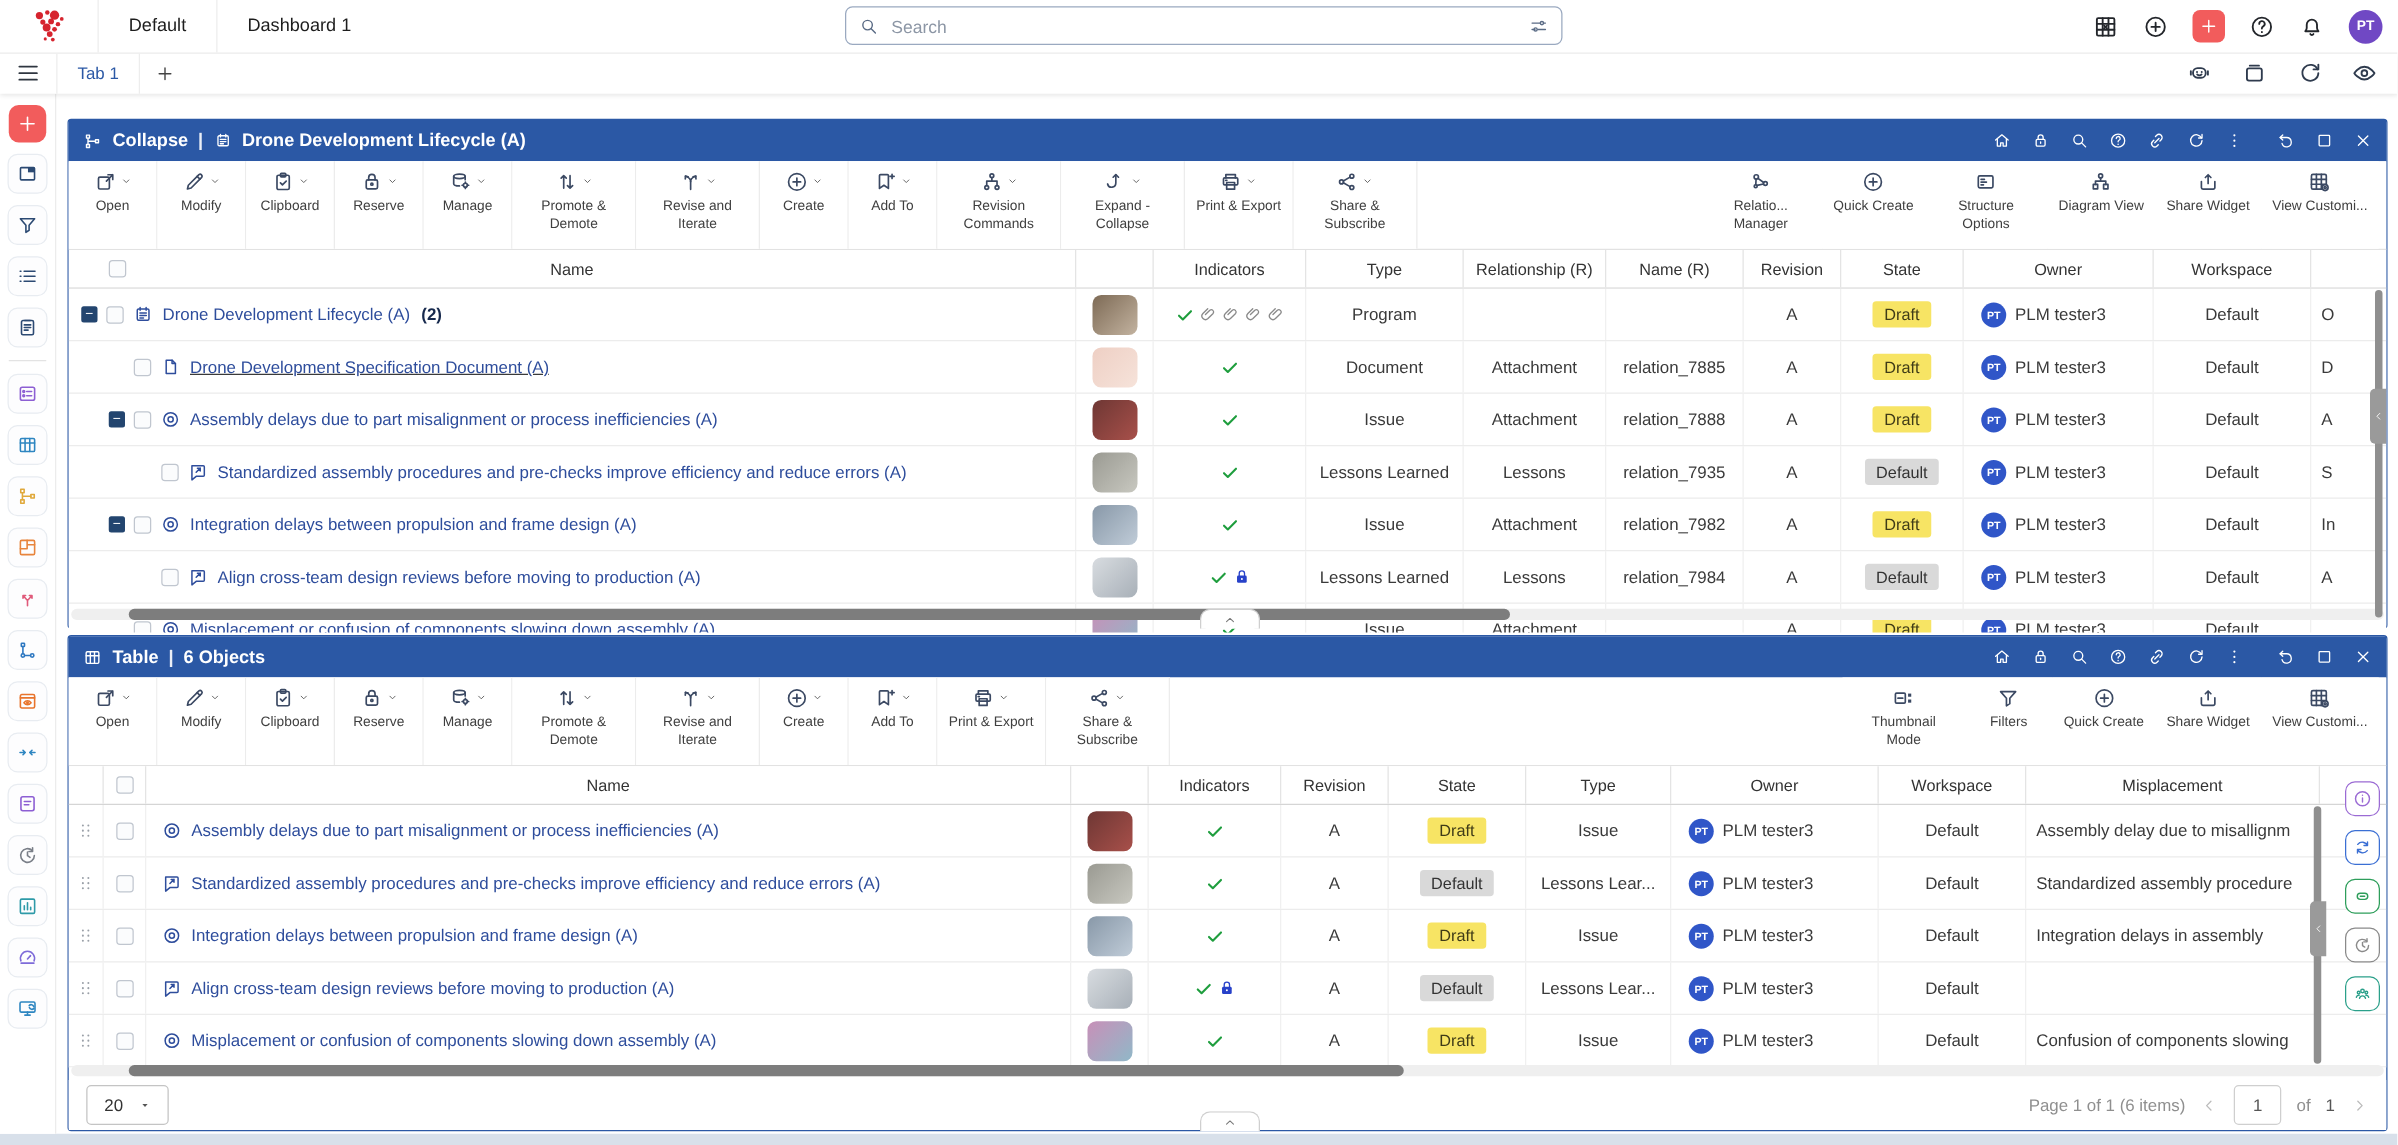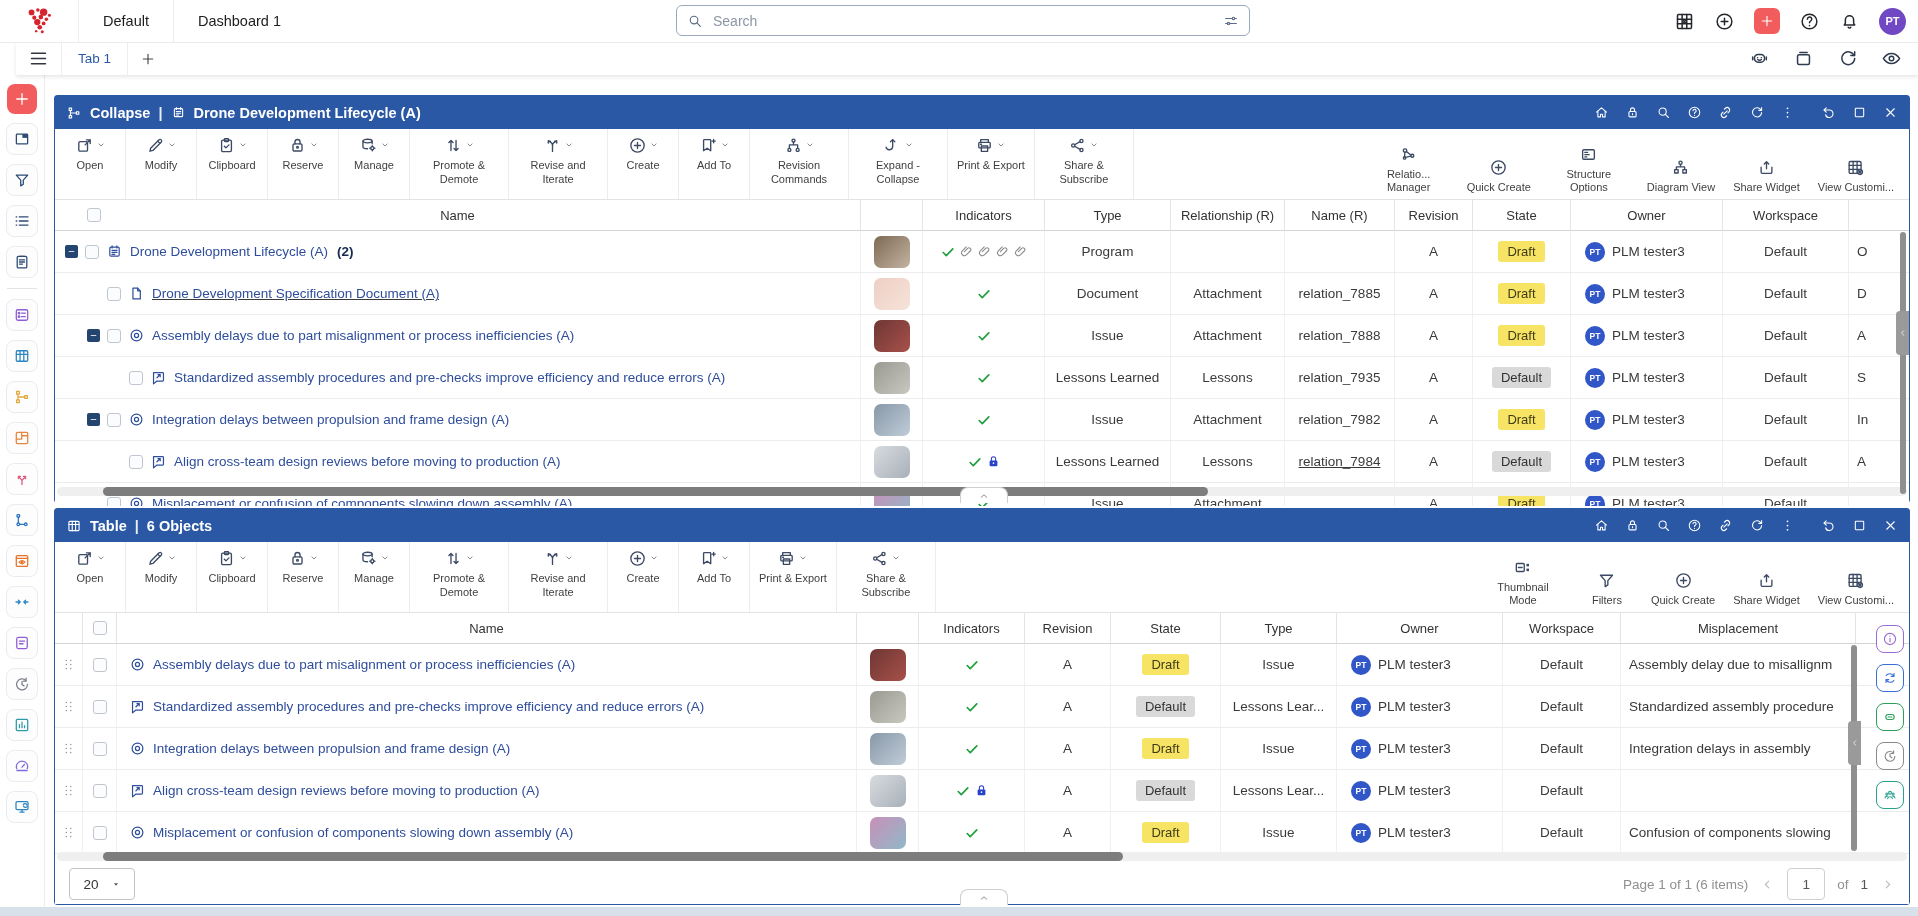--- a/index.html
+++ b/index.html
@@ -22,21 +22,21 @@
              border-radius:6px;display:flex;align-items:center;padding:0 10px;gap:8px;box-sizing:border-box;color:#5a6b85;}
   .searchbox input{flex:1;border:none;outline:none;font-size:14px;font-family:inherit;color:#555;background:transparent;}
   .searchbox input::placeholder{color:#8c96a5;}
   .top-icons{position:absolute;right:12px;top:0;height:42px;display:flex;align-items:center;gap:19px;color:#23262b;}
   .tico{cursor:pointer;display:flex;}
   .red-plus{width:26px;height:26px;background:#f25c5c;border-radius:6px;color:#fff;display:flex;align-items:center;justify-content:center;}
   .avatar-top{width:27px;height:27px;border-radius:50%;background:#7048c4;color:#fff;font-size:11px;font-weight:bold;
               display:flex;align-items:center;justify-content:center;}
 
   
-  .tabbar{position:absolute;top:42px;left:16px;right:0;height:33px;background:#fff;display:flex;align-items:center;
+  .tabbar{position:absolute;top:42px;left:0;right:0;height:33px;background:#fff;display:flex;align-items:center;
           box-shadow:0 2px 4px rgba(0,0,0,.10);z-index:25;}
   .hamburger{width:45px;display:flex;justify-content:center;color:#2f3640;cursor:pointer;}
   .tab{height:100%;display:flex;align-items:center;padding:0 16px;font-size:13.5px;color:#2b58a5;
        border-left:1px solid #ededed;border-right:1px solid #ededed;cursor:pointer;}
   .add-tab{margin-left:12px;color:#444;cursor:pointer;display:flex;}
   .tab-icons{margin-left:auto;margin-right:16px;display:flex;gap:23px;color:#2f3b4e;}
 
   
   .rail{position:absolute;left:0;top:75px;bottom:9px;width:45px;border-right:1px solid #ececec;background:#fff;
         display:flex;flex-direction:column;align-items:center;padding-top:9px;gap:9px;box-sizing:border-box;z-index:20;}
@@ -51,21 +51,21 @@
   #table-panel{top:508px;height:397px;}
   .phead{height:33px;background:#2b58a5;color:#fff;display:flex;align-items:center;padding:0 11px;box-sizing:border-box;}
   .ptitle{display:flex;align-items:center;gap:8px;font-size:14.5px;font-weight:bold;}
   .psep{font-weight:bold;opacity:.9;}
   .phead-icons{margin-left:auto;display:flex;align-items:center;gap:16px;}
   .phead-icons .wic{cursor:pointer;display:flex;}
   .wic-gap{margin-left:10px;}
 
   .ptoolbar{height:70px;border-bottom:1px solid #e2e2e2;display:flex;align-items:stretch;background:#fff;}
   .tgroup{display:flex;}
-  .tgroup.right{margin-left:auto;margin-right:6px;align-items:flex-end;}
+  .tgroup.right{margin-left:auto;margin-right:6px;}
   .tbtn{min-width:52px;max-width:92px;padding:7px 9px 4px;display:flex;flex-direction:column;align-items:center;
         gap:4px;font-size:11px;color:#3f3f3f;text-align:center;line-height:1.25;cursor:pointer;background:#fff;}
   .tgroup.left .tbtn{border-right:1px solid #ececec;}
   .tbtn .ic{display:flex;align-items:flex-start;gap:2px;color:#3b4963;}
   .tbtn .chev{color:#555;margin-top:4px;}
   .tbtn .lbl{max-width:80px;}
 
   .ghead{height:30px;display:flex;border-bottom:1px solid #d5d5d5;font-size:13px;color:#333;background:#fff;}
   .gc{display:flex;align-items:center;justify-content:center;border-right:1px solid #e4e4e4;box-sizing:border-box;
       height:100%;overflow:hidden;white-space:nowrap;flex:0 0 auto;position:relative;}
@@ -1045,21 +1045,21 @@
               </svg>
             </span>
           </span>
         </div>
         <div class="cell" style="width: 126px;">
           <span>Lessons Learned</span>
         </div>
         <div class="cell" style="width: 114px;">
           <span>Lessons</span>
         </div>
-        <div class="cell" style="width: 110px; text-decoration: underline;">
+        <div class="cell" style="width: 110px;">
           <span>relation_7984</span>
         </div>
         <div class="cell" style="width: 78px;">
           <span>A</span>
         </div>
         <div class="cell" style="width: 98px;">
           <span class="badge default">Default</span>
         </div>
         <div class="cell ownc" style="width: 152px;">
           <span class="oav">PT</span>

